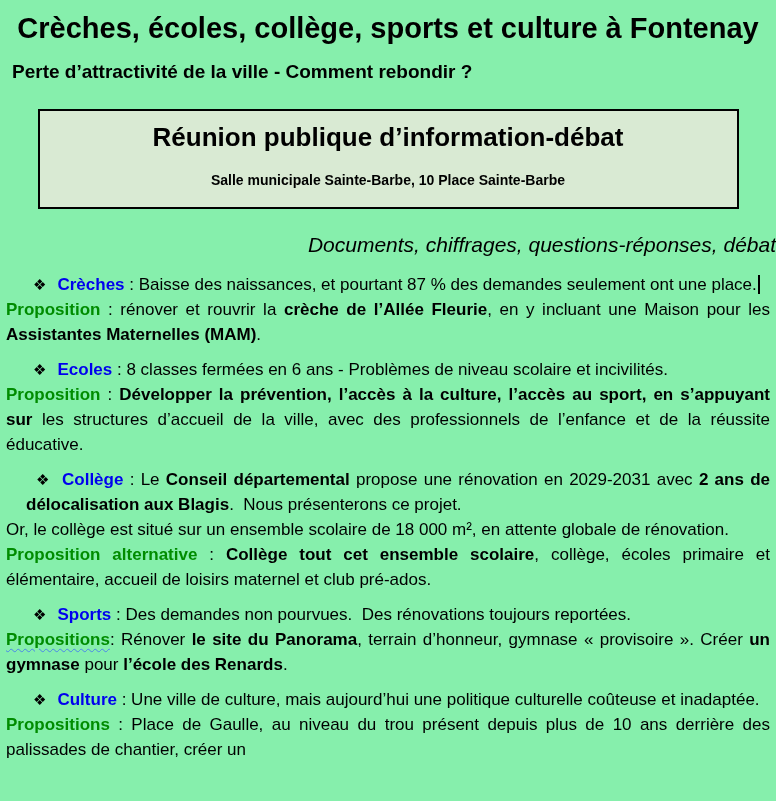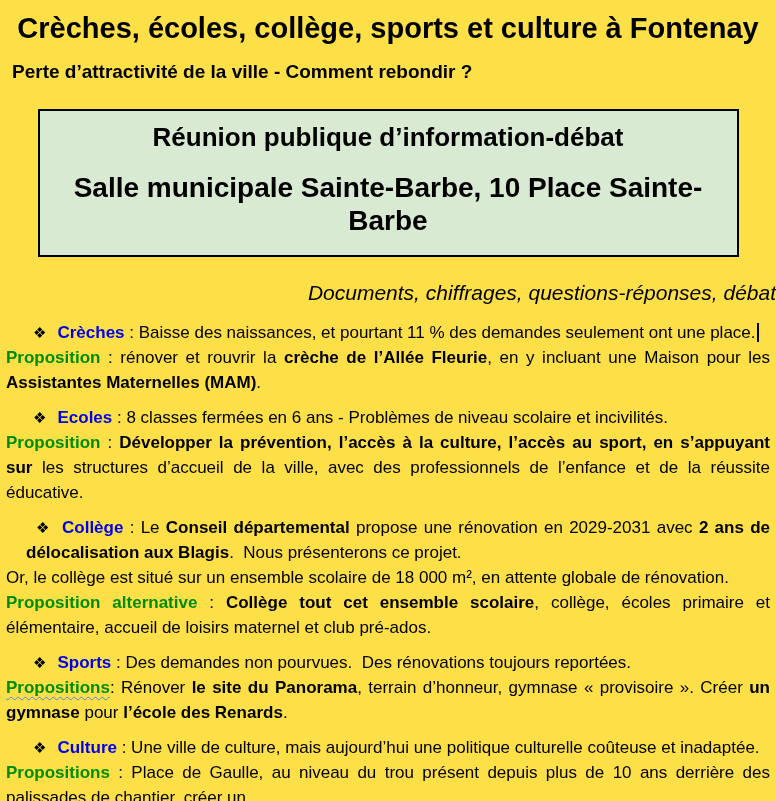--- a/index.html
+++ b/index.html
@@ -1,20 +1,20 @@
 <!DOCTYPE html>
 <html><head>
 <meta charset="utf-8">
 <style>
   html,body { margin:0; padding:0; background:#ffffff; }
   .page {
     position:relative;
     width:776px; height:801px;
     overflow:hidden;
-    background:#fde047;
+    background:#86efac;
     color:#000;
     font-family:"Liberation Sans", sans-serif;
   }
   .page-title {
     margin:11px 2px 0;
     font-size:29px; font-weight:bold;
     text-align:center; line-height:1.2;
   }
   .page-subtitle {
     margin:15px 12px 0;
@@ -27,21 +27,21 @@
     background:#d9ead3;
     border:2px solid #000;
     text-align:center;
     padding:12px 8px 18px;
     box-sizing:content-box;
   }
   .banner-heading { font-size:26px; font-weight:bold; line-height:1.15; }
   .banner-dateline { font-size:26px; font-weight:bold; line-height:1.15; margin-top:19px; }
   .banner-dateline sup { font-size:15px; }
   .banner-gap { display:inline-block; width:44px; }
-  .banner-venue { font-size:28px; font-weight:bold; line-height:1.15; margin-top:20px; }
+  .banner-venue { font-size:14px; font-weight:bold; line-height:1.15; margin-top:20px; }
   .tagline {
     margin:23px 0 0;
     font-size:21px; font-style:italic;
     text-align:right; line-height:1.2;
   }
   .content {
     margin:15px 6px 0;
     font-size:17px;
     line-height:25px;
     text-align:justify;
@@ -81,21 +81,21 @@
 
   <div class="banner">
     <div class="banner-heading">Réunion publique d’information-débat</div>
     <div class="banner-venue">Salle municipale Sainte-Barbe, 10 Place Sainte-Barbe</div>
   </div>
 
   <div class="tagline">Documents, chiffrages, questions-réponses, débat</div>
 
   <div class="content">
       <div class="section">
-        <p class="bullet"><span class="dmd">❖</span><span class="rterm">Crèches</span><span> : Baisse des naissances, et pourtant 11 % des demandes seulement ont une place.</span><span class="caret"></span></p>
+        <p class="bullet"><span class="dmd">❖</span><span class="rterm">Crèches</span><span> : Baisse des naissances, et pourtant 87 % des demandes seulement ont une place.</span><span class="caret"></span></p>
         <p class="para"><span class="rlabel">Proposition</span><span> : rénover et rouvrir la </span><span class="rb">crèche de l’Allée Fleurie</span><span>, en y incluant une Maison pour les </span><span class="rb">Assistantes Maternelles (MAM)</span><span>.</span></p>
       </div>
       <div class="section">
         <p class="bullet"><span class="dmd">❖</span><span class="rterm">Ecoles</span><span> : 8 classes fermées en 6 ans - Problèmes de niveau scolaire et incivilités.</span></p>
         <p class="para"><span class="rlabel">Proposition</span><span> : </span><span class="rb">Développer la prévention, l’accès à la culture, l’accès au sport, en s’appuyant sur</span><span> les structures d’accueil de la ville, avec des professionnels de l’enfance et de la réussite éducative.</span></p>
       </div>
       <div class="section">
         <p class="bullet hang"><span class="dmd">❖</span><span class="rterm">Collège</span><span> : Le </span><span class="rb">Conseil départemental</span><span> propose une rénovation en 2029-2031 avec </span><span class="rb">2 ans de délocalisation aux Blagis</span><span>.&nbsp; Nous présenterons ce projet.</span></p>
         <p class="para"><span>Or, le collège est situé sur un ensemble scolaire de 18 000 m², en attente globale de rénovation.</span></p>
         <p class="para"><span class="rlabel">Proposition alternative</span><span> : </span><span class="rb">Collège tout cet ensemble scolaire</span><span>, collège, écoles primaire et élémentaire, accueil de loisirs maternel et club pré-ados.</span></p>

